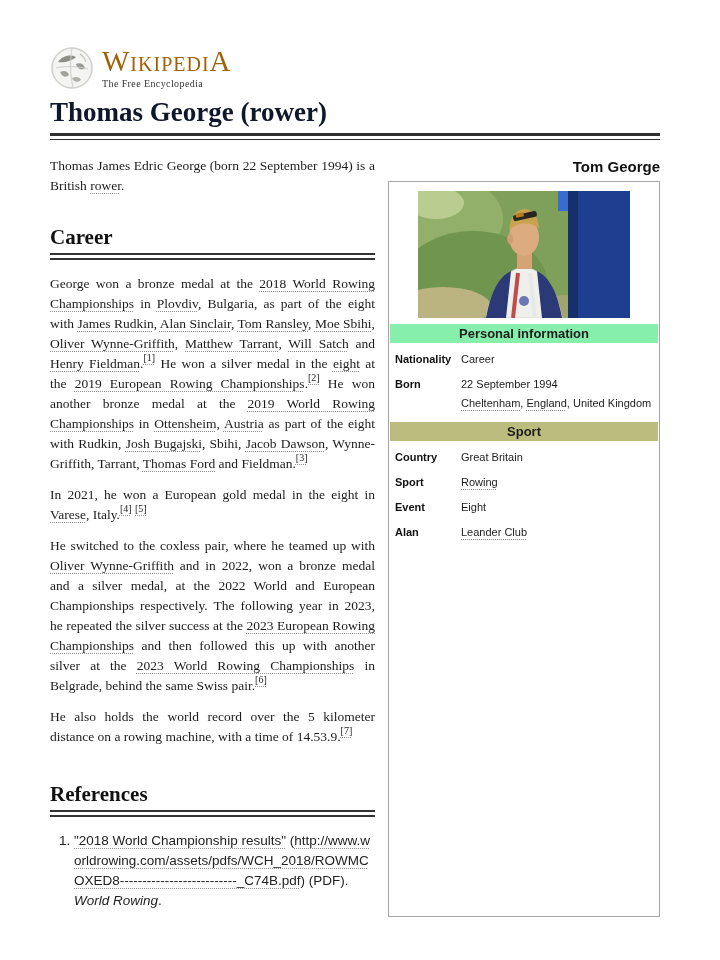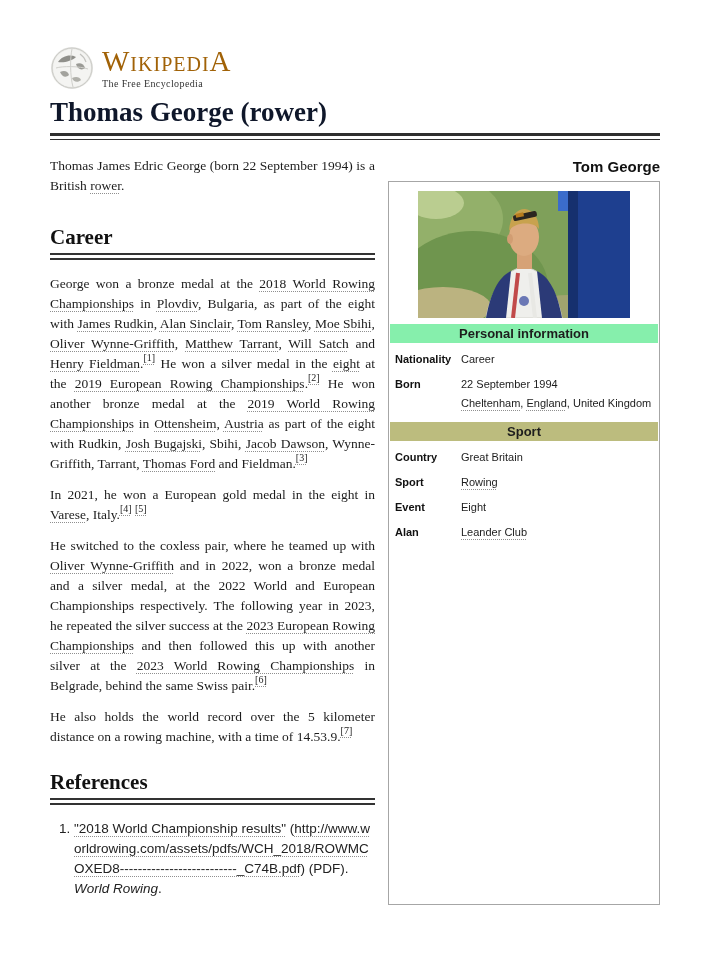--- a/index.html
+++ b/index.html
@@ -75,21 +75,21 @@
     <div class="left-col">
       <p class="body-p"><span class="bold">Thomas James Edric George</span> (born 22 September 1994) is a British <span class="link">rower</span>.</p>
 
       <h2 class="section-h">Career</h2>
       <div class="section-rule"></div>
       <p class="body-p">George won a bronze medal at the <span class="link">2018 World Rowing Championships</span> in <span class="link">Plovdiv</span>, Bulgaria, as part of the eight with <span class="link">James Rudkin</span>, <span class="link">Alan Sinclair</span>, <span class="link">Tom Ransley</span>, <span class="link">Moe Sbihi</span>, <span class="link">Oliver Wynne-Griffith</span>, <span class="link">Matthew Tarrant</span>, <span class="link">Will Satch</span> and <span class="link">Henry Fieldman</span>.<sup class="fn">[1]</sup> He won a silver medal in the <span class="link">eight</span> at the <span class="link">2019 European Rowing Championships</span>.<sup class="fn">[2]</sup> He won another bronze medal at the <span class="link">2019 World Rowing Championships</span> in <span class="link">Ottensheim</span>, <span class="link">Austria</span> as part of the eight with Rudkin, <span class="link">Josh Bugajski</span>, Sbihi, <span class="link">Jacob Dawson</span>, Wynne-Griffith, Tarrant, <span class="link">Thomas Ford</span> and Fieldman.<sup class="fn">[3]</sup></p>
       <p class="body-p">In 2021, he won a European gold medal in the eight in <span class="link">Varese</span>, Italy.<sup class="fn">[4]</sup> <sup class="fn">[5]</sup></p>
       <p class="body-p">He switched to the coxless pair, where he teamed up with <span class="link">Oliver Wynne-Griffith</span> and in 2022, won a bronze medal and a silver medal, at the 2022 World and European Championships respectively. The following year in 2023, he repeated the silver success at the <span class="link">2023 European Rowing Championships</span> and then followed this up with another silver at the <span class="link">2023 World Rowing Championships</span> in Belgrade, behind the same Swiss pair.<sup class="fn">[6]</sup></p>
       <p class="body-p">He also holds the world record over the 5 kilometer distance on a rowing machine, with a time of 14.53.9.<sup class="fn">[7]</sup></p>
 
-      <h2 class="section-h" style="margin-top:24px;">References</h2>
+      <h2 class="section-h" style="margin-top:36px;">References</h2>
       <div class="section-rule"></div>
       <ol class="refs">
         <li><span class="link">"2018 World Championship results"</span> (<span class="link-url">http://www.worldrowing.com/assets/pdfs/WCH_2018/ROWMCOXED8--------------------------_C74B.pdf</span>) (PDF). <span class="italic">World Rowing</span>.</li>
       </ol>
     </div>
 
     <aside class="right-col">
       <div class="ib-title">Tom George</div>
       <div class="ib-box">
 

